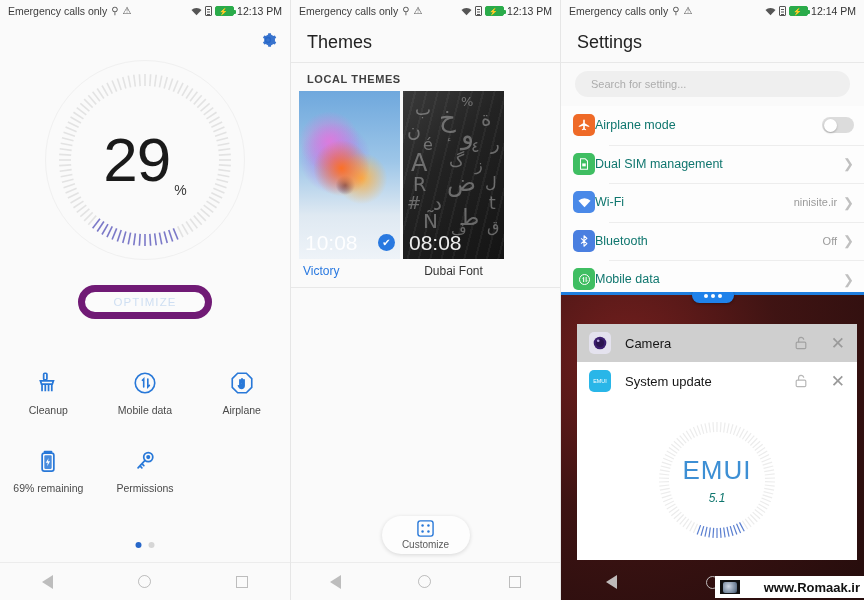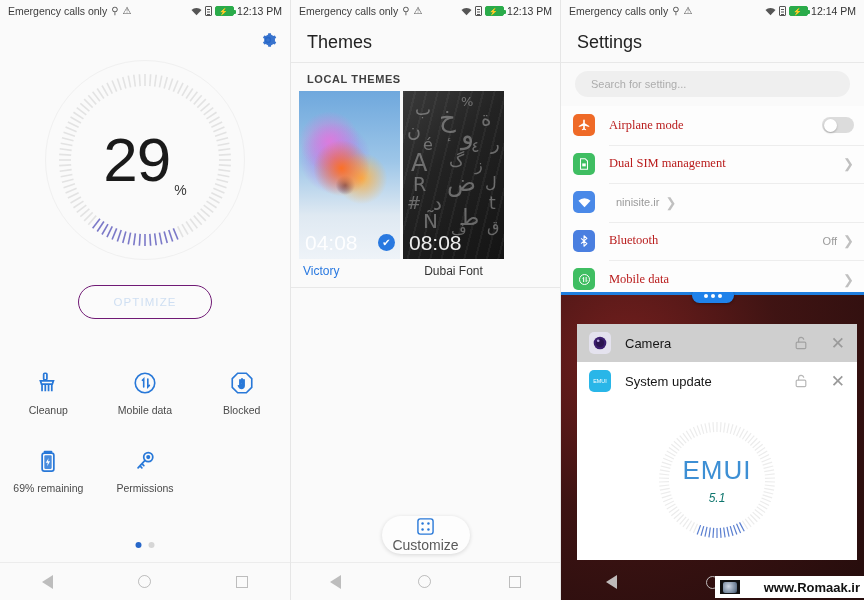--- a/index.html
+++ b/index.html
@@ -102,21 +102,21 @@
     font-size: 62px; font-weight: 300; color: #1a1a1a; line-height: 1;
     letter-spacing: -1px;
   }
   .dial-num .pct {
     font-size: 14px; color: #3a3a3a; align-self: flex-end;
     margin-bottom: 62px; margin-left: 4px;
   }
   .optimize-btn {
     position: absolute; left: 50%; top: 263px; transform: translateX(-50%);
     width: 134px; height: 34px; border-radius: 17px;
-    border: 1px solid #701a75; background: #fbfbfb;
+    border: 7px solid #701a75; background: #fbfbfb;
     display: flex; align-items: center; justify-content: center;
     font-size: 11.5px; letter-spacing: 1.1px; color: #cfdff2; cursor: pointer;
   }
   .tile-grid {
     position: absolute; left: 0; right: 0; top: 348px;
     display: grid; grid-template-columns: repeat(3, 1fr); row-gap: 32px;
   }
   .tile { display:flex; flex-direction:column; align-items:center; gap:8px; cursor:pointer; }
   .tile-ic { width: 26px; height: 26px; }
   .tile-lb { font-size: 10.5px; color: #4a4a4a; }
@@ -175,21 +175,21 @@
   .theme-name { text-align: center; font-size: 12px; padding-top: 5px; color: #333; }
   .theme-name.sel { color: #2979e0; text-align: left; padding-left: 4px; }
   .themes-rule { height: 1px; background: #e8e8e8; margin-top: 9px; }
   .customize-btn {
     position: absolute; left: 50%; transform: translateX(-50%); bottom: 46px;
     width: 88px; height: 38px; border-radius: 19px; background: #fdfdfd;
     box-shadow: 0 1px 4px rgba(0,0,0,.14);
     display: flex; flex-direction: column; align-items: center; justify-content: center;
     gap: 2px; cursor: pointer;
   }
-  .customize-lb { font-size: 14px; color: #5a5a5a; }
+  .customize-lb { font-size: 10px; color: #5a5a5a; }
 
   
   .set-title {
     height: 40px; display: flex; align-items: center; padding-left: 16px;
     font-size: 18px; color: #222; background: #fafafa;
   }
   .search-wrap { padding: 8px 14px 9px 14px; background: #fafafa; }
   .search-box {
     height: 26px; border-radius: 13px; background: #efefef;
     display: flex; align-items: center; padding-left: 16px;
@@ -201,21 +201,21 @@
     padding: 0 10px 0 12px; position: relative; cursor: pointer; background:#fdfdfd;
   }
   .set-row + .set-row::before {
     content:''; position:absolute; left: 48px; right: 0; top: 0; height: 1px; background: #ededed;
   }
   .set-ic {
     width: 22px; height: 22px; border-radius: 5px; flex: 0 0 auto;
     display: flex; align-items: center; justify-content: center;
     color: #fff; font-size: 12px;
   }
-  .set-lb { margin-left: 14px; font-size: 12.5px; color: #b91c1c; flex: 1; font-family: Liberation Serif, serif; }
+  .set-lb { font-size: 12.5px; color: #0f766e; flex: 1; }
   .set-val { font-size: 11px; color: #9b9b9b; margin-right: 6px; padding-left: 21px; }
   .chev { color: #c0c0c0; font-size: 13px; font-weight: 300; }
   .toggle {
     width: 32px; height: 16px; border-radius: 8px; background: #dcdcdc;
     position: relative; flex: 0 0 auto; cursor: pointer;
   }
   .toggle::after {
     content:''; position:absolute; left: 1.5px; top: 1.5px;
     width: 13px; height: 13px; border-radius: 50%; background: #fff;
     box-shadow: 0 1px 2px rgba(0,0,0,.25);
@@ -456,21 +456,21 @@
           <span class="tile-lb">Mobile data</span>
         </div>
 
         <div class="tile">
           <span class="tile-ic">
             <svg viewBox="0 0 24 24" width="26" height="26" fill="none" stroke="#2878d8" stroke-width="1.5">
               <path d="M8 3h8l5 5v8l-5 5H8l-5-5V8z"></path>
               <path d="M9.3 14.6V9.2a.9.9 0 0 1 1.8 0v4.2m0-.6V8.2a.9.9 0 0 1 1.8 0v4.5m0-.4V9.1a.9.9 0 0 1 1.8 0v5.4c0 2-1.4 3.2-3.1 3.2-1.4 0-2.3-.6-2.9-1.8l-.9-1.7" fill="#2878d8" stroke="none"></path>
             </svg>
           </span>
-          <span class="tile-lb">Blocked</span>
+          <span class="tile-lb">Airplane</span>
         </div>
 
         <div class="tile">
           <span class="tile-ic">
             <svg viewBox="0 0 24 24" width="26" height="26">
               <rect x="8" y="2.5" width="8" height="2" rx=".8" fill="#2878d8"></rect>
               <rect x="6.6" y="4.8" width="10.8" height="16.5" rx="2" fill="none" stroke="#2878d8" stroke-width="1.6"></rect>
               <rect x="8.6" y="6.8" width="6.8" height="12.5" rx="1" fill="#2878d8" opacity=".85"></rect>
               <path d="M12.6 9.2 10 13.6h1.8l-.6 3.3 2.7-4.6h-1.9z" fill="#fff"></path>
             </svg>
@@ -530,21 +530,21 @@
 
     <div class="themes-title">Themes</div>
     <div class="hdr-rule"></div>
 
     <div class="section-lb">LOCAL THEMES</div>
 
     <div class="themes-row">
 
       <div class="theme-card">
         <div class="theme-thumb thumb-victory">
-          <span class="thumb-time">04:08</span>
+          <span class="thumb-time">10:08</span>
           <span class="thumb-check">✔</span>
         </div>
         <div class="theme-name sel">Victory</div>
       </div>
 
       <div class="theme-card">
         <div class="theme-thumb thumb-dubai">
           <div class="dubai-glyphs">
             <span style="left:58px;top:4px;font-size:13px">%</span>
             <span style="left:12px;top:10px;font-size:17px">ب</span>
@@ -651,20 +651,21 @@
         <span class="set-val"></span>
         <span class="chev">❯</span>
       </div>
 
       <div class="set-row">
         <span class="set-ic" style="background:#4a89e8">
           <svg viewBox="0 0 24 24" width="15" height="15" fill="#fff">
               <path d="M12 19.5 2.3 9.3a13.6 13.6 0 0 1 19.4 0z"></path>
             </svg>
         </span>
+        <span class="set-lb">Wi-Fi</span>
         <span class="set-val">ninisite.ir</span>
         <span class="chev">❯</span>
       </div>
 
       <div class="set-row">
         <span class="set-ic" style="background:#4a7fe0">
           <svg viewBox="0 0 24 24" width="14" height="14" fill="none" stroke="#fff" stroke-width="1.8" stroke-linejoin="round">
             <path d="M7 7.5 17 16.5 12 21V3l5 4.5L7 16.5"></path>
           </svg>
         </span>

